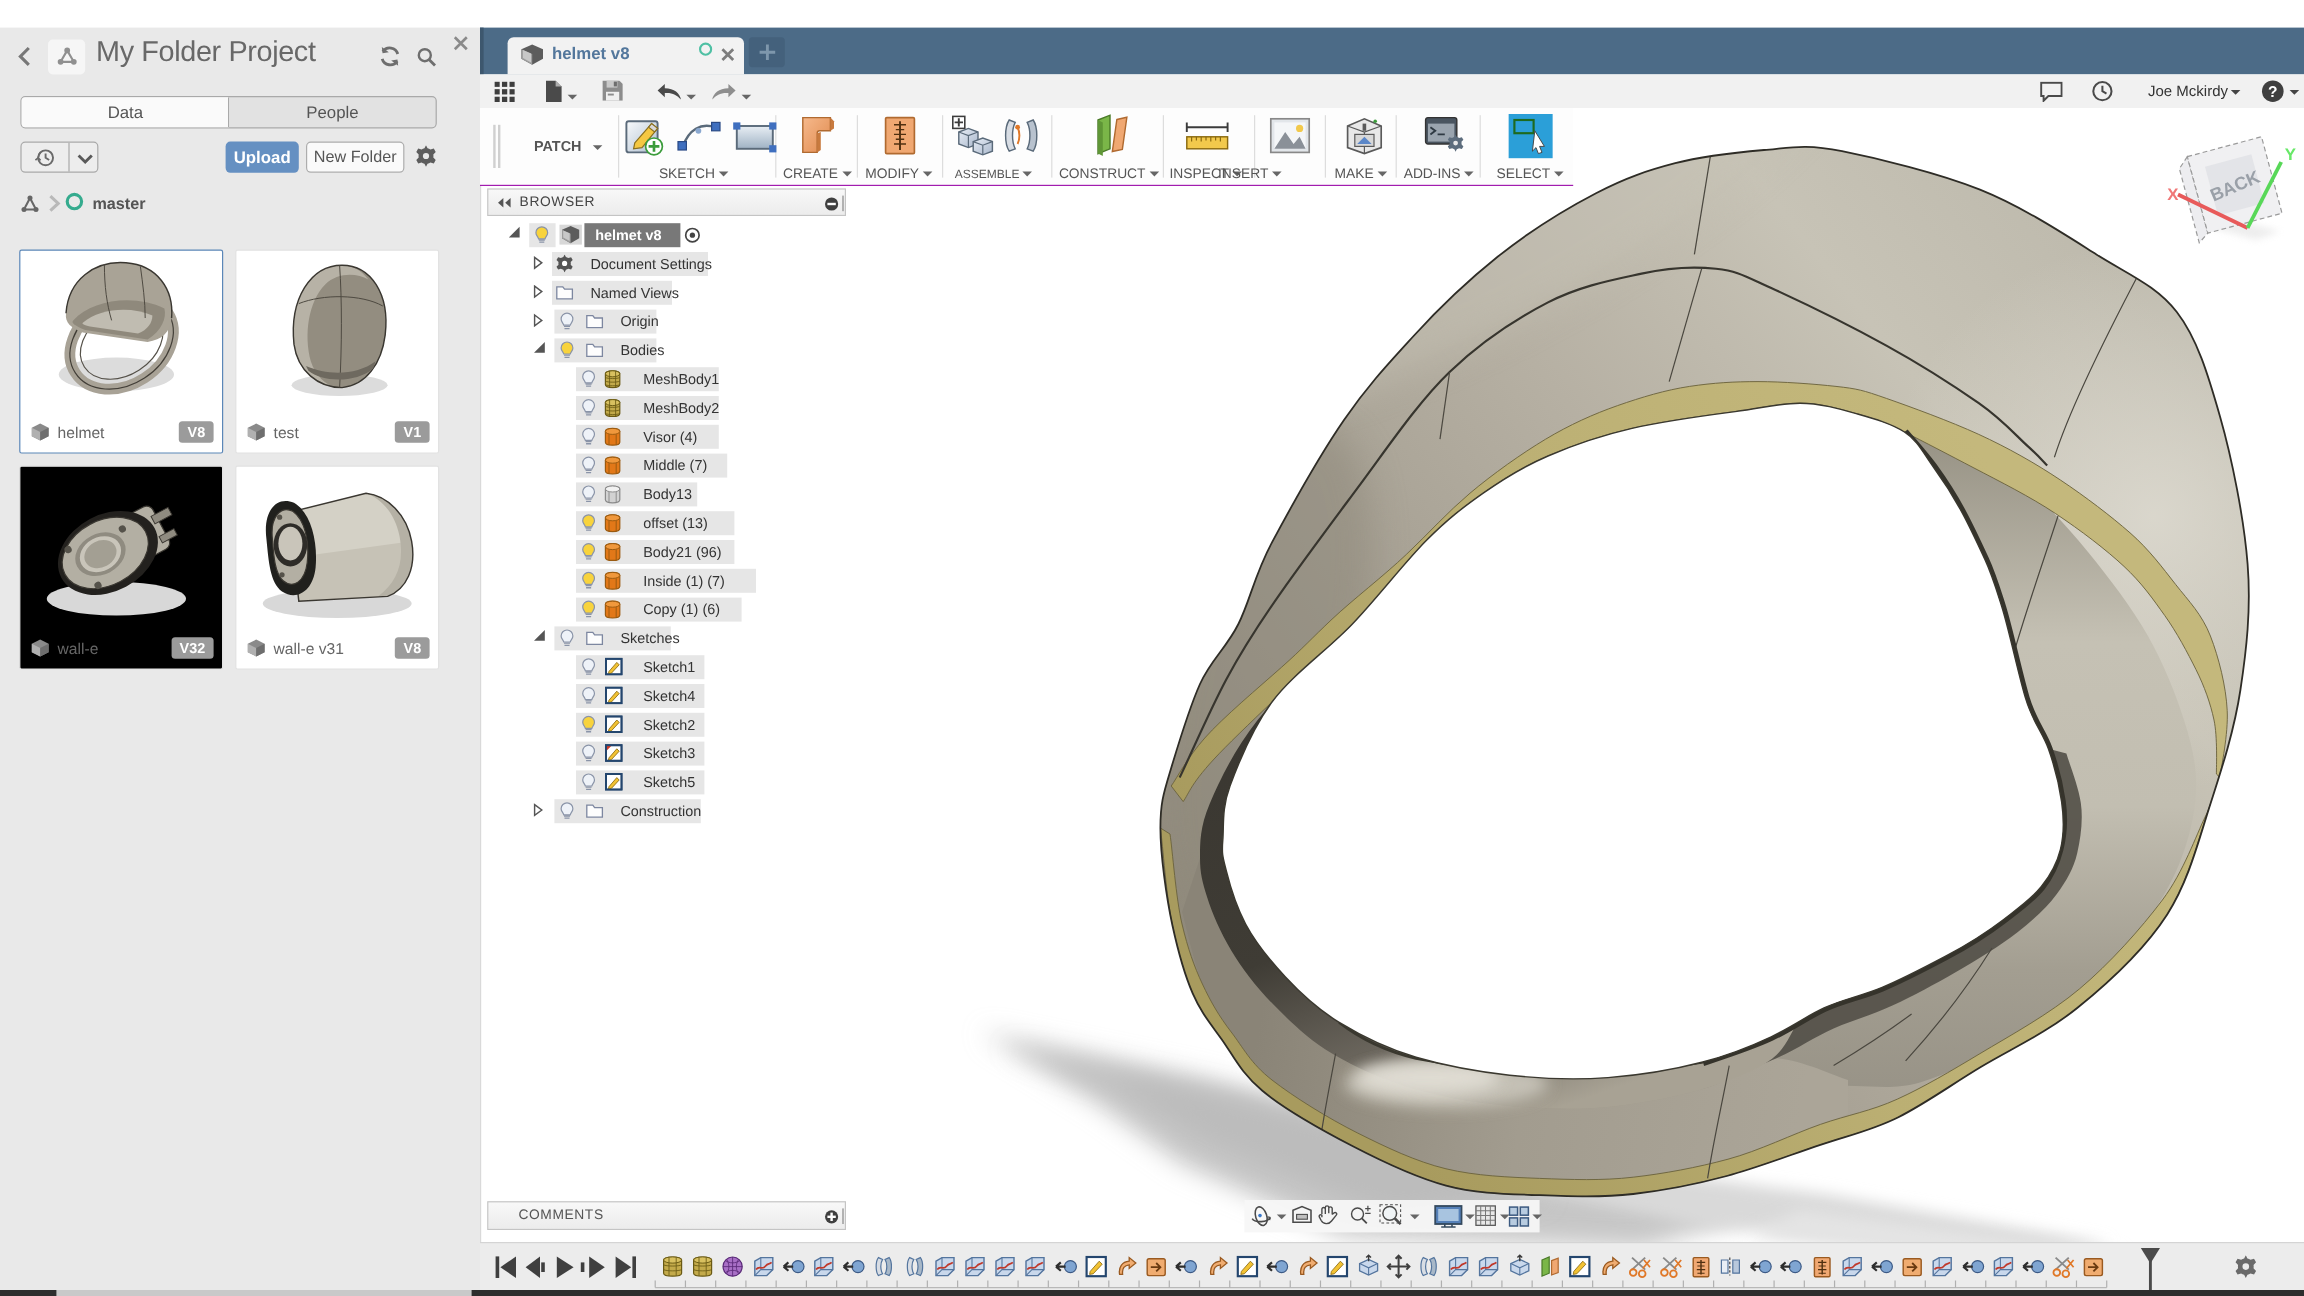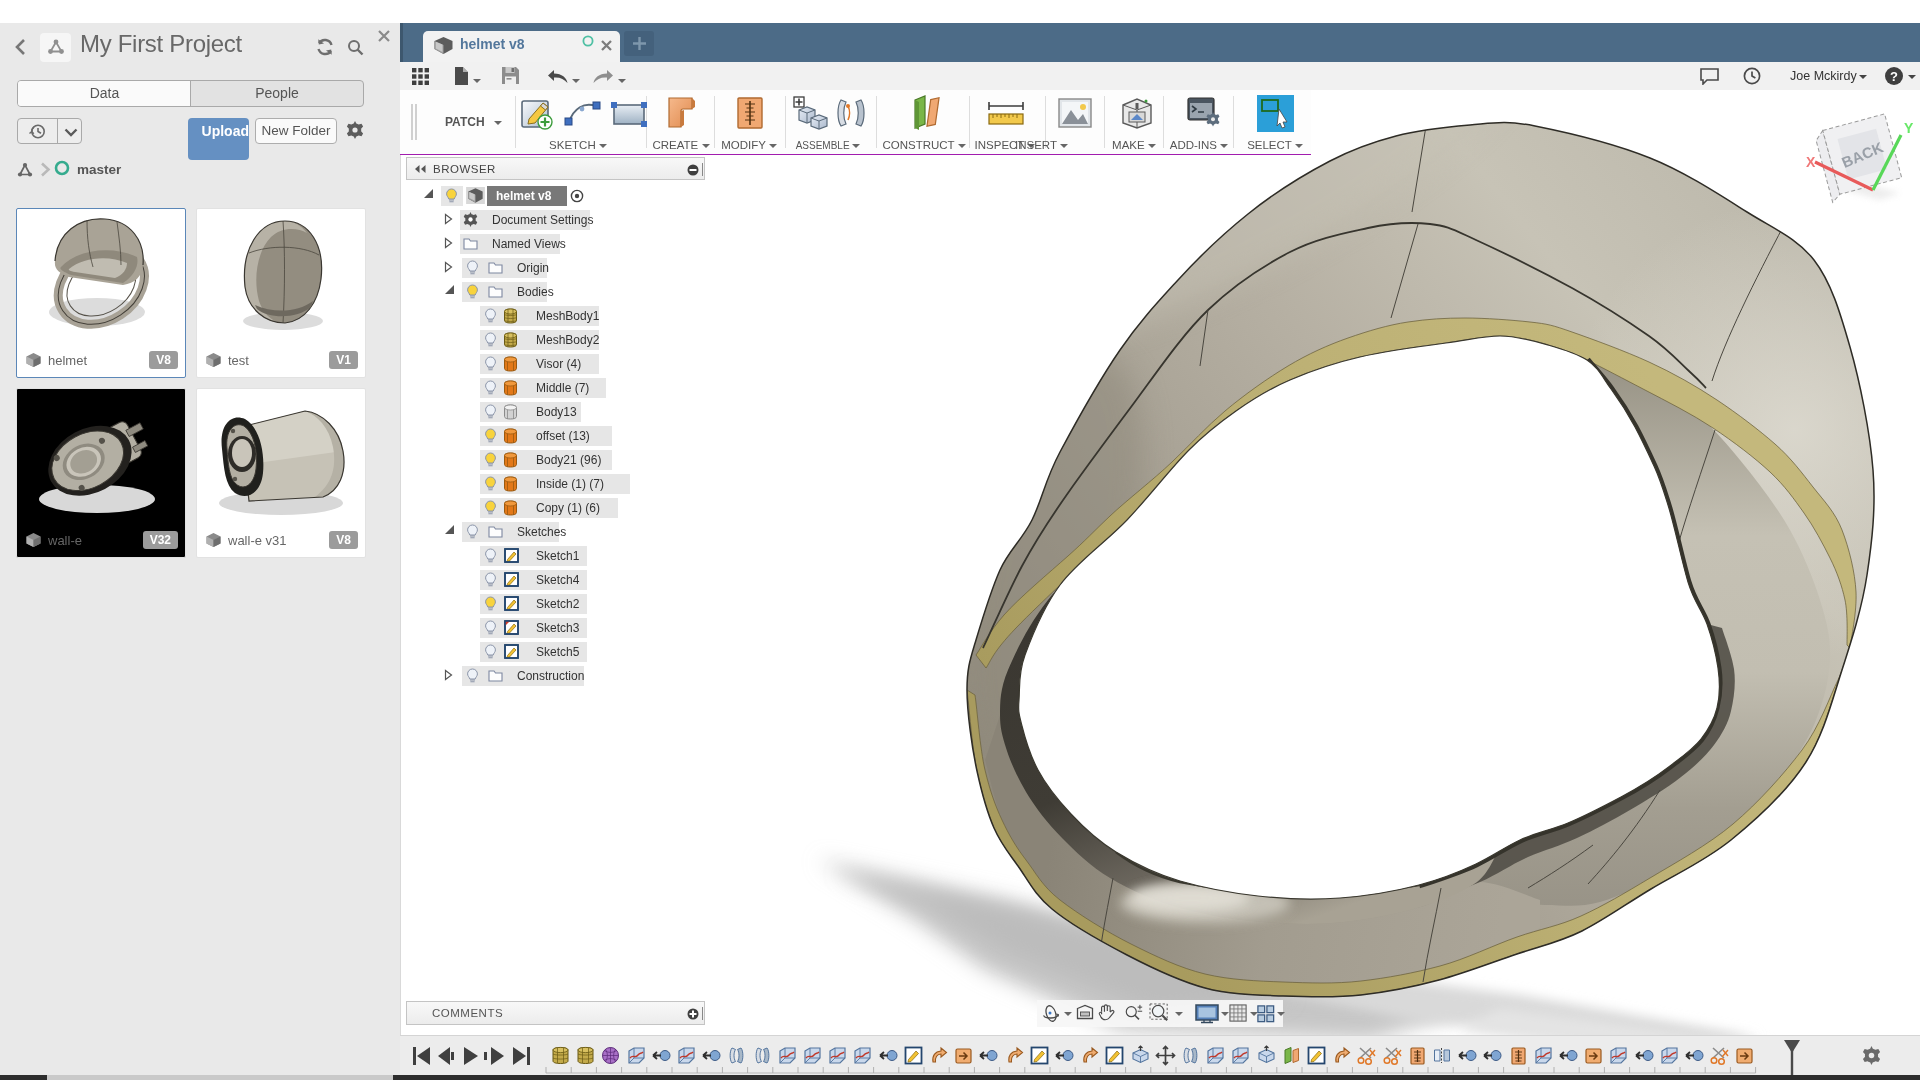--- a/index.html
+++ b/index.html
@@ -25,21 +25,21 @@
  <svg class="abs" style="left:12px;top:14px" width="18" height="20" viewBox="0 0 18 20">
         <path d="M12 3 L5 10 L12 17" fill="none" stroke="#777" stroke-width="2.6"></path>
       </svg>
  <div class="abs" style="left:40px;top:10px;width:31px;height:29px;background:#f6f6f6;border-radius:4px"></div>
  <svg class="abs" style="left:46px;top:14px" width="20" height="20" viewBox="0 0 20 20">
    <circle cx="10" cy="5" r="2.4" fill="#909090"></circle>
         <circle cx="4.5" cy="14.5" r="2.4" fill="#909090"></circle>
         <circle cx="15.5" cy="14.5" r="2.4" fill="#909090"></circle>
    <path d="M10 5 L4.5 14.5 L15.5 14.5 Z" fill="none" stroke="#909090" stroke-width="1.8"></path>
  </svg>
- <div class="abs" style="left:80px;top:7px;font-size:24px;letter-spacing:-0.3px;color:#686868">My First Project</div>
+ <div class="abs" style="left:80px;top:7px;font-size:24px;letter-spacing:-0.3px;color:#686868">My Folder Project</div>
  <svg class="abs" style="left:315px;top:14px" width="20" height="20" viewBox="0 0 20 20">
    <path d="M16.5 8 A7 7 0 0 0 4 6" fill="none" stroke="#6e6e6e" stroke-width="2.4"></path>
    <path d="M3.5 12 A7 7 0 0 0 16 14" fill="none" stroke="#6e6e6e" stroke-width="2.4"></path>
    <path d="M3.2 2.2 L3.8 7.4 L9 6.6 Z" fill="#6e6e6e"></path>
         <path d="M16.8 17.8 L16.2 12.6 L11 13.4 Z" fill="#6e6e6e"></path>
  </svg>
  <svg class="abs" style="left:347px;top:16px" width="17" height="17" viewBox="0 0 17 17">
    <circle cx="7" cy="7" r="5" fill="none" stroke="#6e6e6e" stroke-width="2"></circle>
         <line x1="10.5" y1="10.5" x2="15.5" y2="15.5" stroke="#6e6e6e" stroke-width="2.4"></line>
  </svg>
@@ -57,21 +57,21 @@
    <div class="abs" style="left:39px;top:0;width:1px;height:24px;background:#a9a9a9"></div>
    <svg class="abs" style="left:9px;top:3px" width="21" height="19" viewBox="0 0 21 19">
      <circle cx="11" cy="9.5" r="6.2" fill="none" stroke="#6a6a6a" stroke-width="1.6"></circle>
      <path d="M11 6 v3.5 l3 1.8" fill="none" stroke="#6a6a6a" stroke-width="1.6"></path>
      <path d="M4.8 9.5 a6.2 6.2 0 0 1 2 -4.5 M2.5 11.5 l2.3 -2 l2 2.2" fill="none" stroke="#6a6a6a" stroke-width="1.4"></path>
    </svg>
    <svg class="abs" style="left:46px;top:9px" width="14" height="9" viewBox="0 0 14 9">
           <path d="M1.5 1.5 L7 7 L12.5 1.5" fill="none" stroke="#5a5a5a" stroke-width="2.4"></path>
         </svg>
  </div>
- <div class="abs" style="left:188px;top:95px;width:61px;height:42px;background:#6590c2;border-radius:4px;color:#fff;font-size:14px;font-weight:bold;text-align:right;line-height:26px">Upload</div>
+ <div class="abs" style="left:188px;top:95px;width:61px;height:26px;background:#6590c2;border-radius:4px;color:#fff;font-size:14px;font-weight:bold;text-align:center;line-height:26px">Upload</div>
  <div class="abs" style="left:255px;top:95px;width:82px;height:26px;background:#fafafa;border:1px solid #adadad;border-radius:4px;color:#555;font-size:13.5px;text-align:center;line-height:24px">New Folder</div>
  <svg class="abs" style="left:346px;top:98px" width="18" height="19" viewBox="0 0 18 19">
   <path fill="#5d5d5d" d="M9 0 l1.3 2.6 a6.8 6.8 0 0 1 2.4 1 l2.8 -.8 1.6 2.8 -2 2.1 a6.8 6.8 0 0 1 0 2.6 l2 2.1 -1.6 2.8 -2.8 -.8 a6.8 6.8 0 0 1 -2.4 1 L9 18 7.7 15.4 a6.8 6.8 0 0 1 -2.4 -1 l-2.8 .8 -1.6 -2.8 2 -2.1 a6.8 6.8 0 0 1 0 -2.6 l-2 -2.1 1.6 -2.8 2.8 .8 a6.8 6.8 0 0 1 2.4 -1 Z"></path>
   <circle cx="9" cy="9" r="2.6" fill="#e9e9e9"></circle>
  </svg>
 
  <svg class="abs" style="left:16px;top:138px" width="18" height="18" viewBox="0 0 18 18">
    <circle cx="9" cy="4" r="2.1" fill="#666"></circle>
         <circle cx="4" cy="13.5" r="2.1" fill="#666"></circle>
         <circle cx="14" cy="13.5" r="2.1" fill="#666"></circle>

